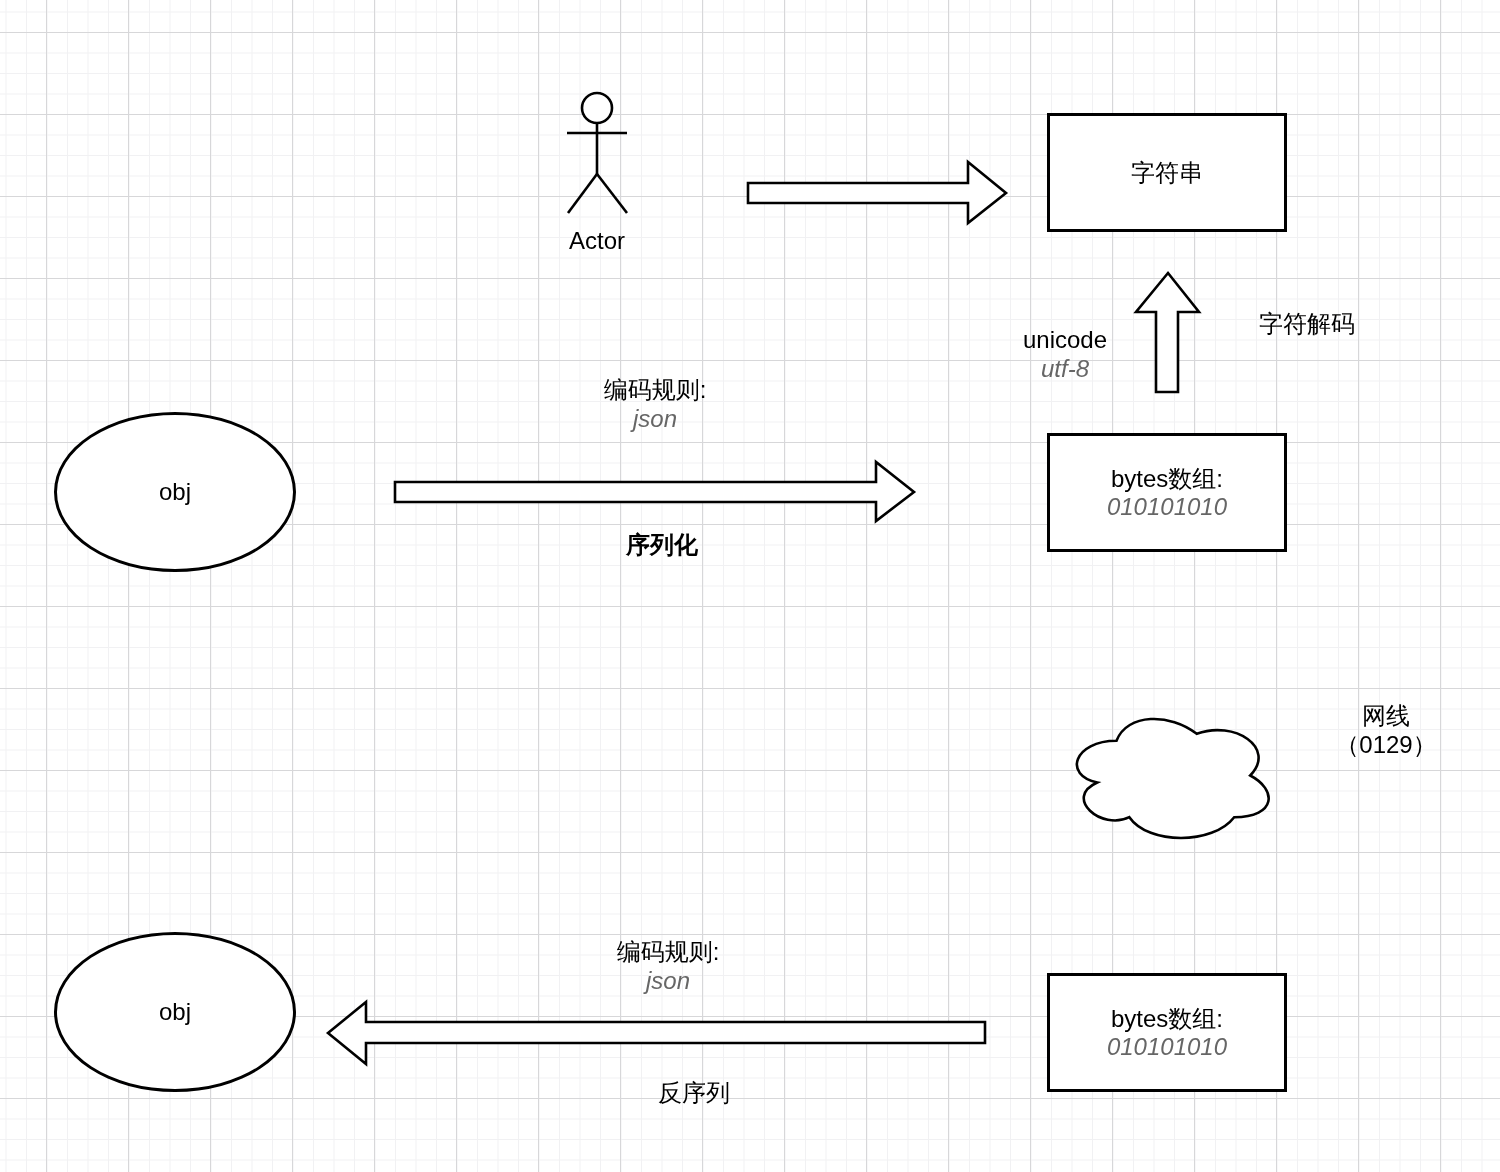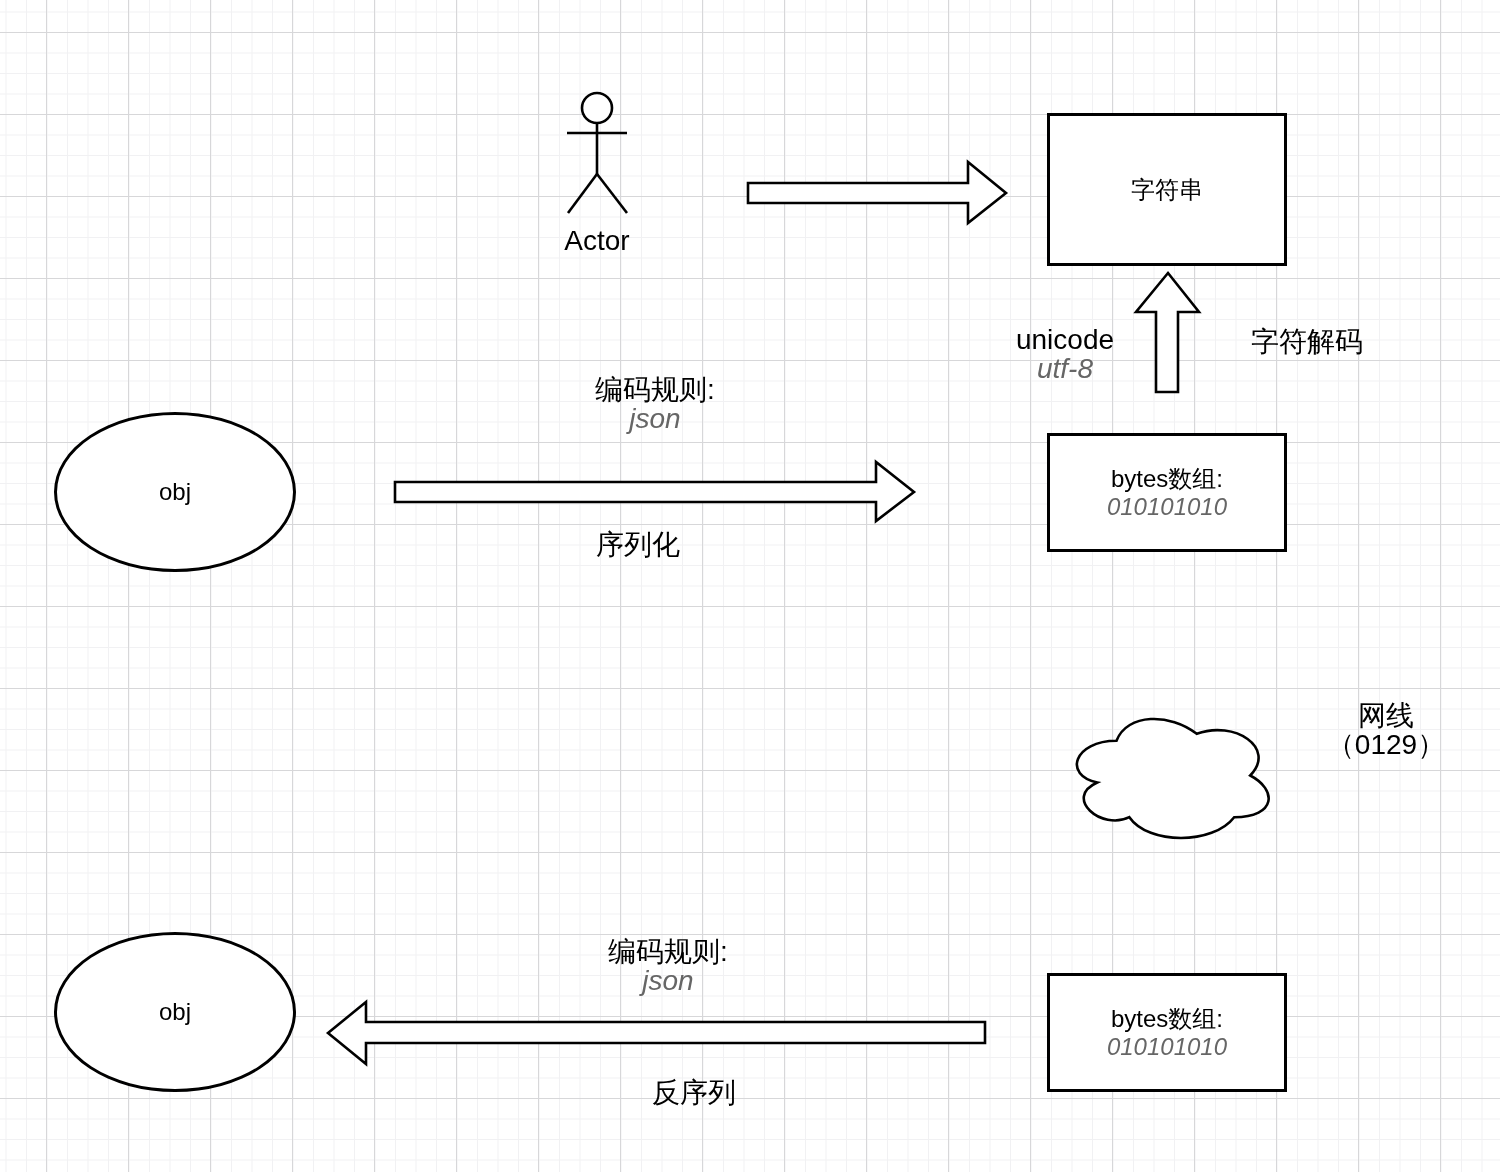--- a/index.html
+++ b/index.html
@@ -33,21 +33,21 @@
     text-align:center;
     font-size:24px;
     color:#000000;
     line-height:28px;
   }
   .ellipse{border-radius:50%;border-width:3px;margin-left:8px;}
   .muted{color:#666666;font-style:italic;}
   .label{
     position:absolute;
     transform:translate(-50%,-50%);
-    font-size:28px;
+    font-size:24px;
     color:#000000;
     text-align:center;
     line-height:29px;
     white-space:nowrap;
   }
 </style>
 </head>
 <body>
 
 <div class="canvas">
@@ -72,21 +72,21 @@
 
     <path transform="translate(1063,706)" d="M 53.5,34.75
          C 10.7,34.75 0,69.5 34.24,76.45
          C 0,91.74 38.52,125.1 66.34,111.2
          C 85.6,139 149.8,139 171.2,111.2
          C 214,111.2 214,83.4 187.25,69.5
          C 214,41.7 171.2,13.9 133.75,27.8
          C 107,6.95 64.2,6.95 53.5,34.75 Z" fill="#ffffff" stroke="#000000" stroke-width="2.6"></path>
   </svg>
 
-  <div class="node" style="left:1047px;top:113px;width:240px;height:153px;">
+  <div class="node" style="left:1047px;top:113px;width:240px;height:119px;">
     <div>字符串</div>
   </div>
 
   <div class="node" style="left:1047px;top:433px;width:240px;height:119px;">
     <div>bytes数组:</div>
     <div class="muted">010101010</div>
   </div>
 
   <div class="node" style="left:1047px;top:973px;width:240px;height:119px;">
     <div>bytes数组:</div>
@@ -101,28 +101,28 @@
     <div>obj</div>
   </div>
 
   <div class="label" style="left:597px;top:240px;">Actor</div>
 
   <div class="label" style="left:1065px;top:354px;">
     <div>unicode</div>
     <div class="muted">utf-8</div>
   </div>
 
-  <div class="label" style="left:1307px;top:341px;">字符解码</div>
+  <div class="label" style="left:1307px;top:323px;">字符解码</div>
 
   <div class="label" style="left:655px;top:404px;">
     <div>编码规则:</div>
     <div class="muted">json</div>
   </div>
 
-  <div class="label" style="left:638px;top:544px;">序列化</div>
+  <div class="label" style="left:662px;top:544px;font-weight:bold;">序列化</div>
 
   <div class="label" style="left:1386px;top:730px;">
     <div>网线</div>
     <div>（0129）</div>
   </div>
 
   <div class="label" style="left:668px;top:966px;">
     <div>编码规则:</div>
     <div class="muted">json</div>
   </div>

